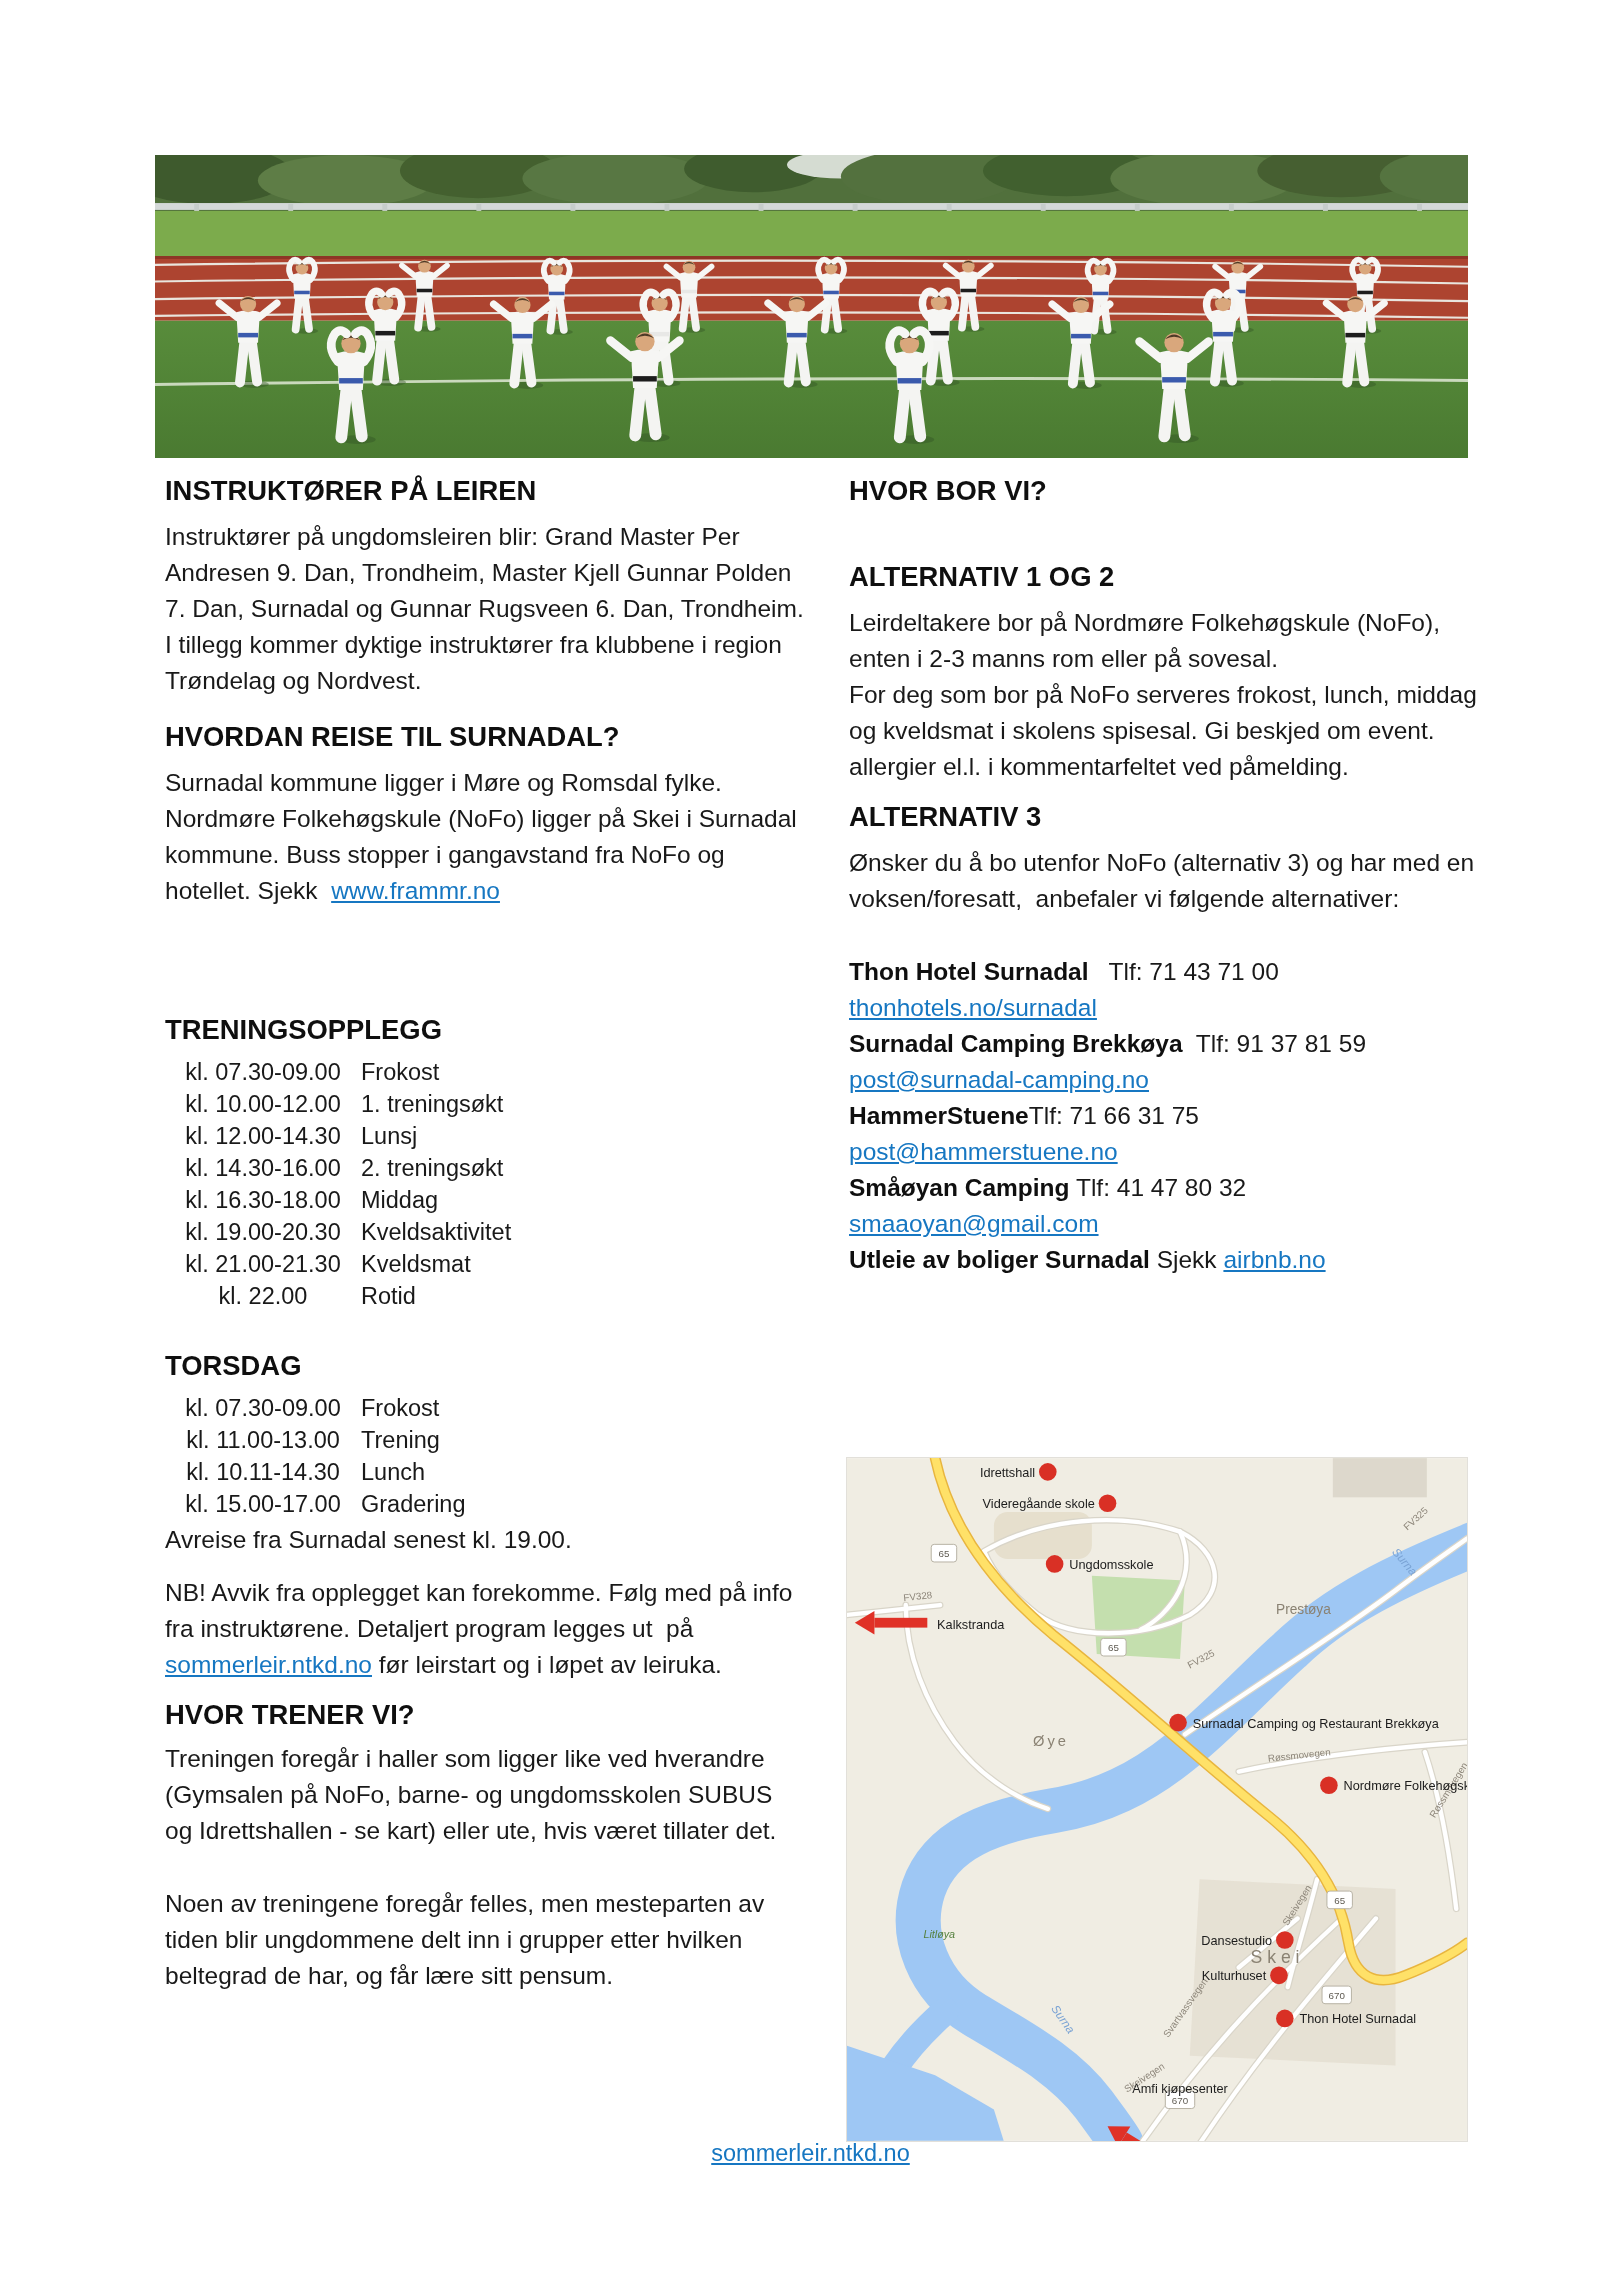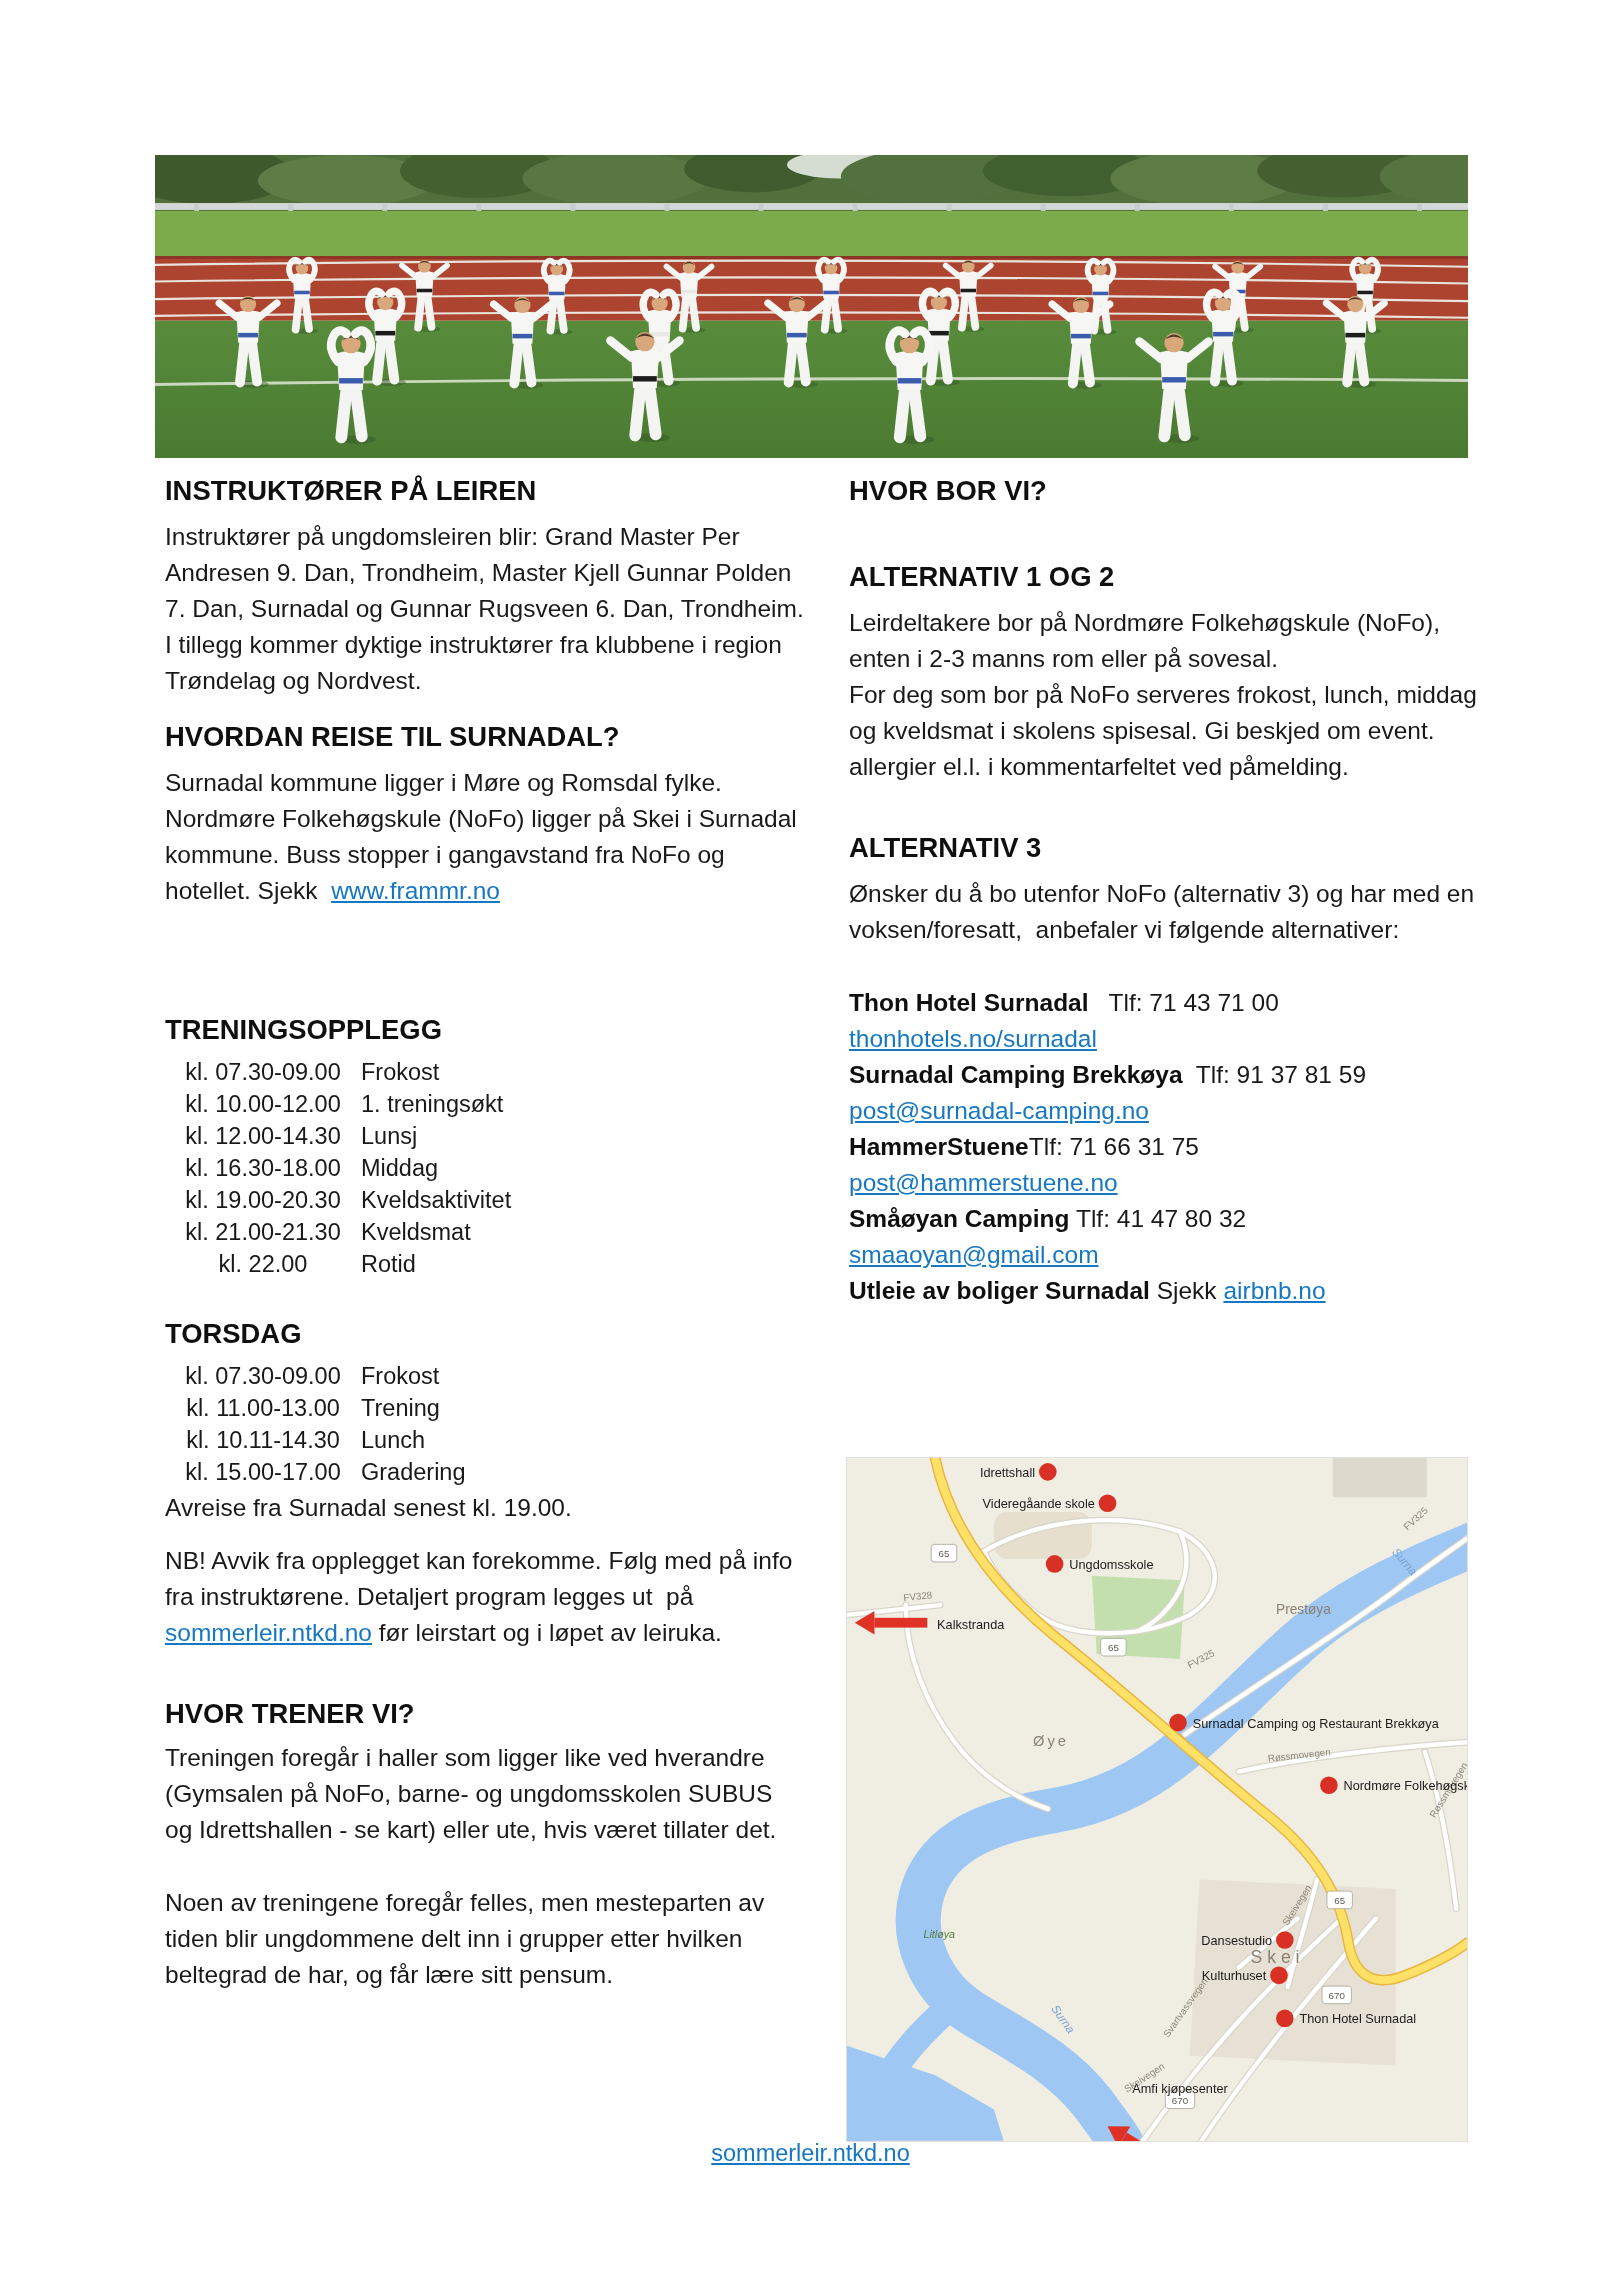--- a/index.html
+++ b/index.html
@@ -5,21 +5,21 @@
   html,body{margin:0;padding:0;background:#ffffff;}
   .page{position:relative;width:1621px;height:2293px;background:#fff;
         font-family:"Liberation Sans", sans-serif;color:#191919;overflow:hidden;}
   .photo{position:absolute;left:155px;top:155px;width:1313px;height:303px;display:block;}
   .map{position:absolute;left:846px;top:1457px;width:620px;height:683px;display:block;border:1px solid #e2e0da;}
   .col{position:absolute;top:474px;}
   .col.left{left:165px;width:639px;}
   .col.right{left:849px;width:632px;}
   h2{font-size:27.4px;line-height:33px;font-weight:bold;margin:0;color:#0f0f0f;}
   p{font-size:24.5px;line-height:36px;margin:0;white-space:pre-wrap;}
-  .mt12{margin-top:11.8px;} .mt22{margin-top:21.6px;} .mt36{margin-top:46px;} .mt38{margin-top:37px;}
+  .mt12{margin-top:11.8px;} .mt22{margin-top:21.6px;} .mt36{margin-top:15px;} .mt38{margin-top:37px;}
   .mt54{margin-top:53px;} .mt86{margin-top:104px;} .mt8{margin-top:7.8px;} .mt10{margin-top:9.8px;}
   .mt6{margin-top:5.9px;} .mt18{margin-top:17.6px;} .mt2{margin-top:2px;}
   .sched{margin-top:9.8px;}
   .srow{display:flex;font-size:23.5px;line-height:32px;text-align:center;}
   .srow .time{width:196px;flex:0 0 196px;}
   .lnk{color:#1677c2;text-decoration:underline;cursor:pointer;}
   .contacts{margin-top:37px;font-size:24.5px;line-height:36px;}
   .cline{white-space:pre-wrap;}
   .cline b{font-weight:bold;color:#0f0f0f;}
   .contacts a{display:inline;}
@@ -157,20 +157,24 @@
         </div>
       <div class="srow">
           <span class="time">kl. 10.00-12.00</span>
           <span>1. treningsøkt</span>
         </div>
       <div class="srow">
           <span class="time">kl. 12.00-14.30</span>
           <span>Lunsj</span>
         </div>
       <div class="srow">
+          <span class="time">kl. 14.30-16.00</span>
+          <span>2. treningsøkt</span>
+        </div>
+      <div class="srow">
           <span class="time">kl. 16.30-18.00</span>
           <span>Middag</span>
         </div>
       <div class="srow">
           <span class="time">kl. 19.00-20.30</span>
           <span>Kveldsaktivitet</span>
         </div>
       <div class="srow">
           <span class="time">kl. 21.00-21.30</span>
           <span>Kveldsmat</span>

